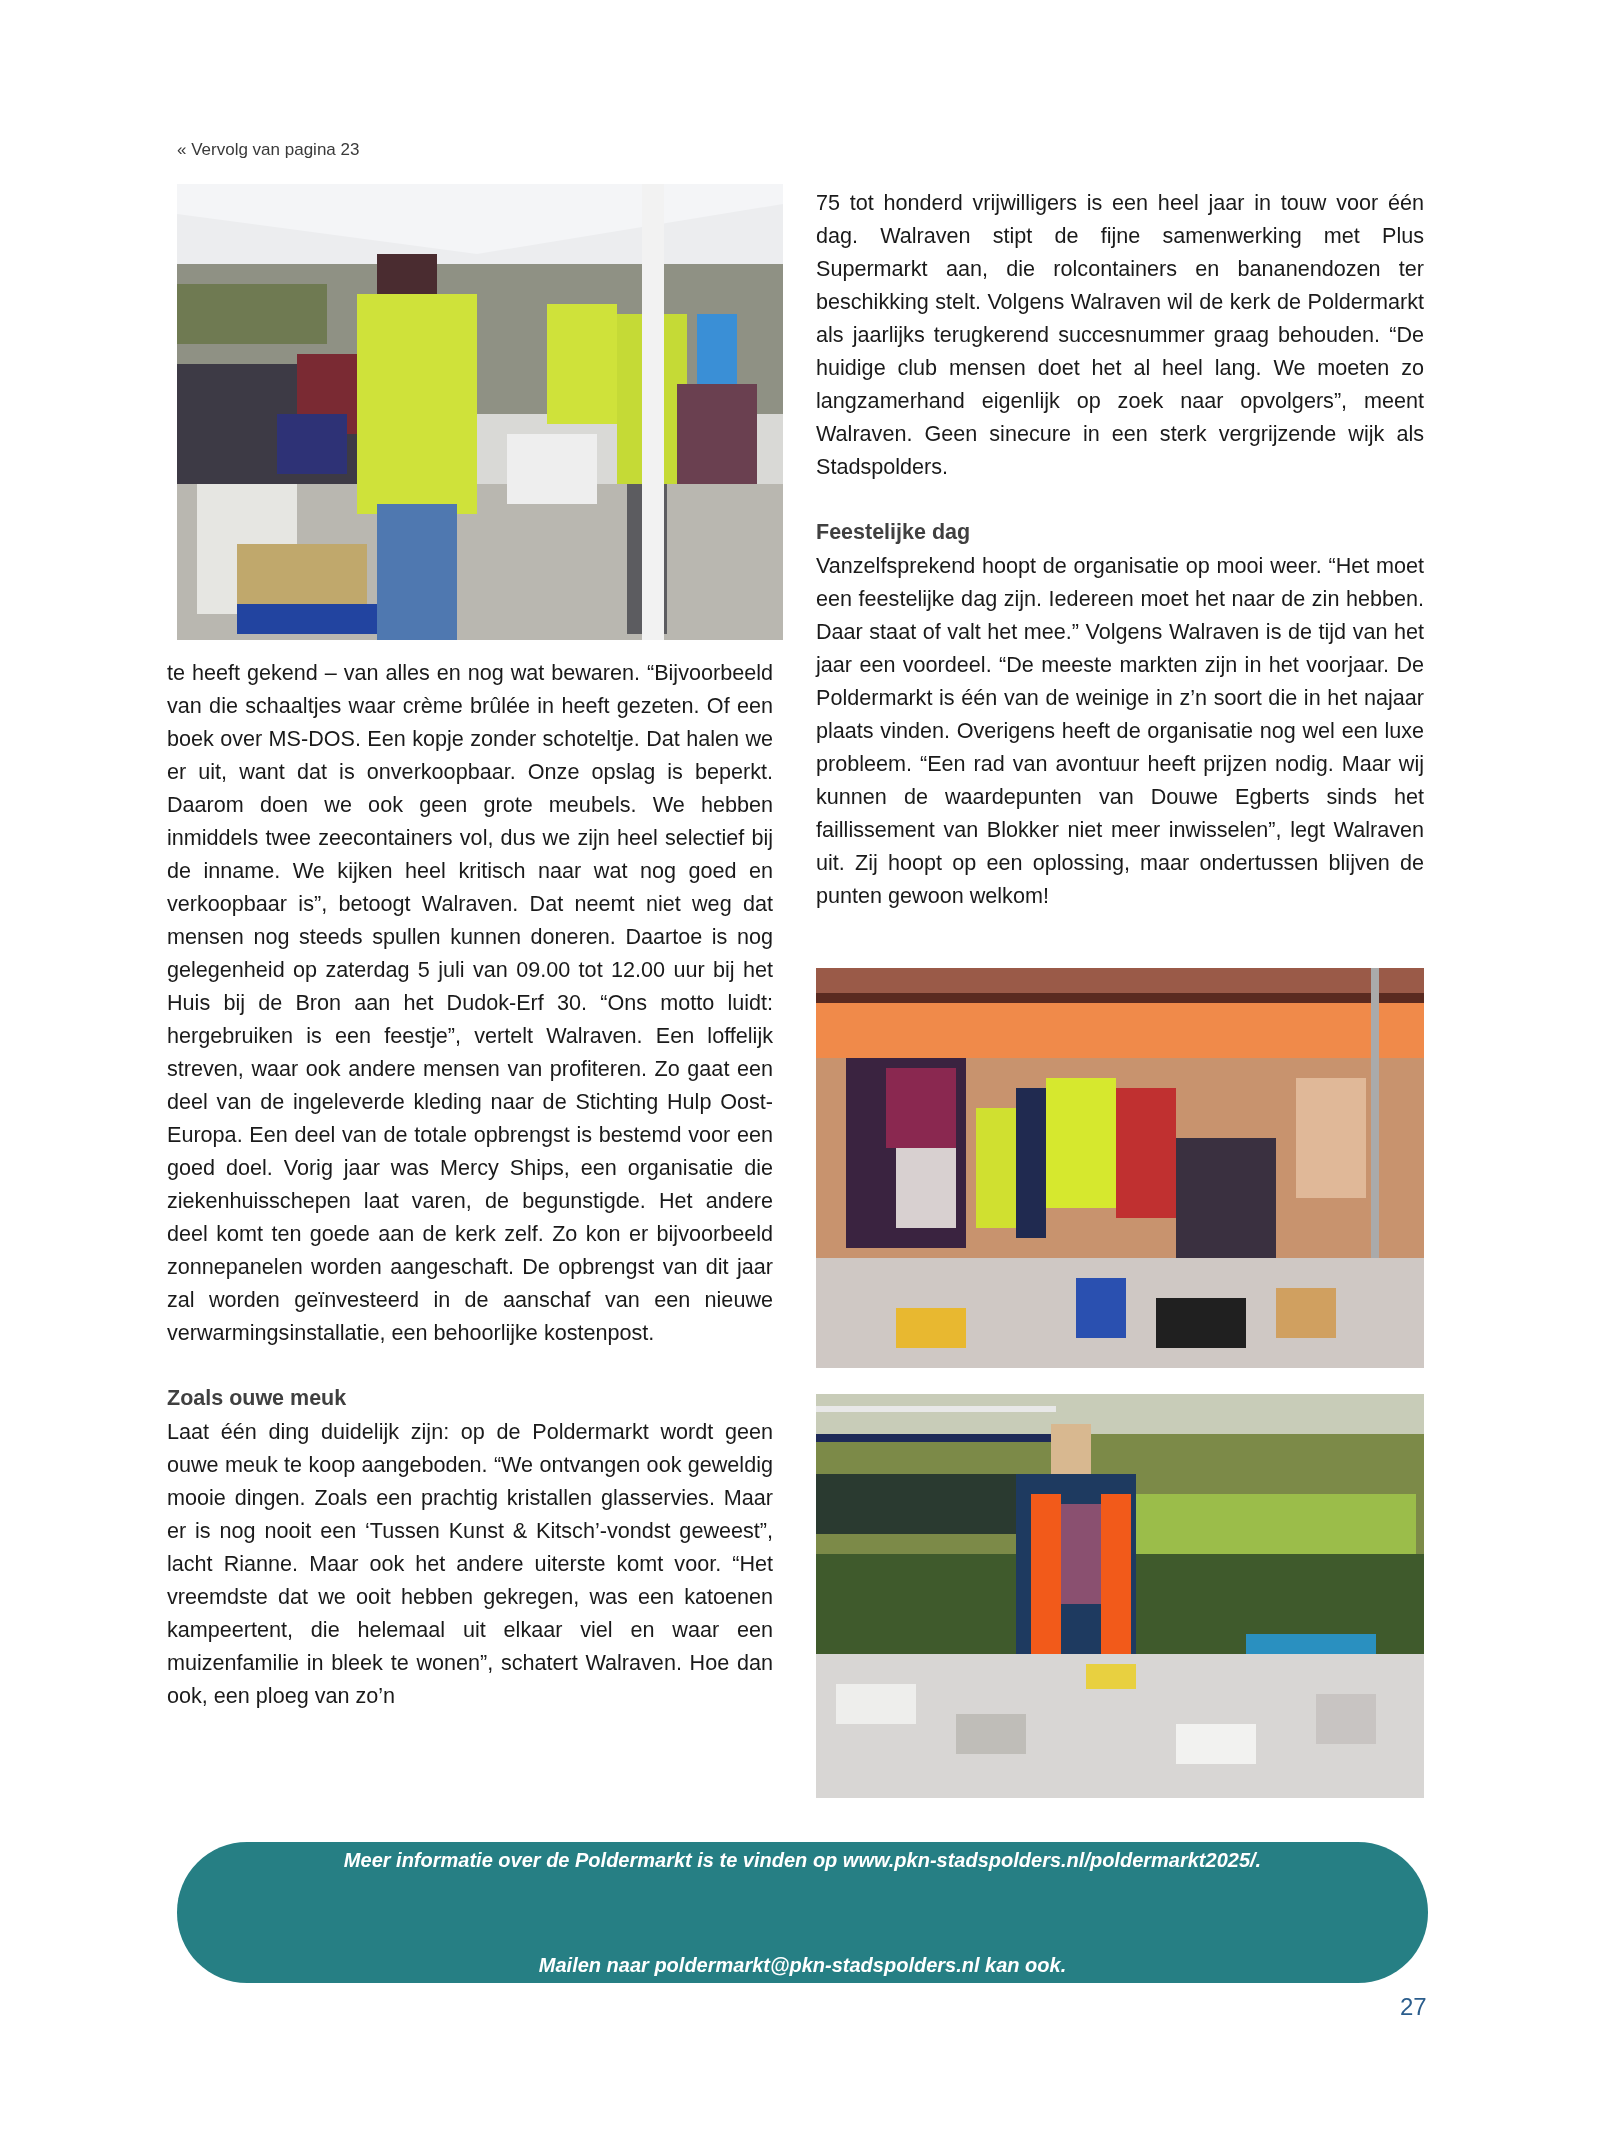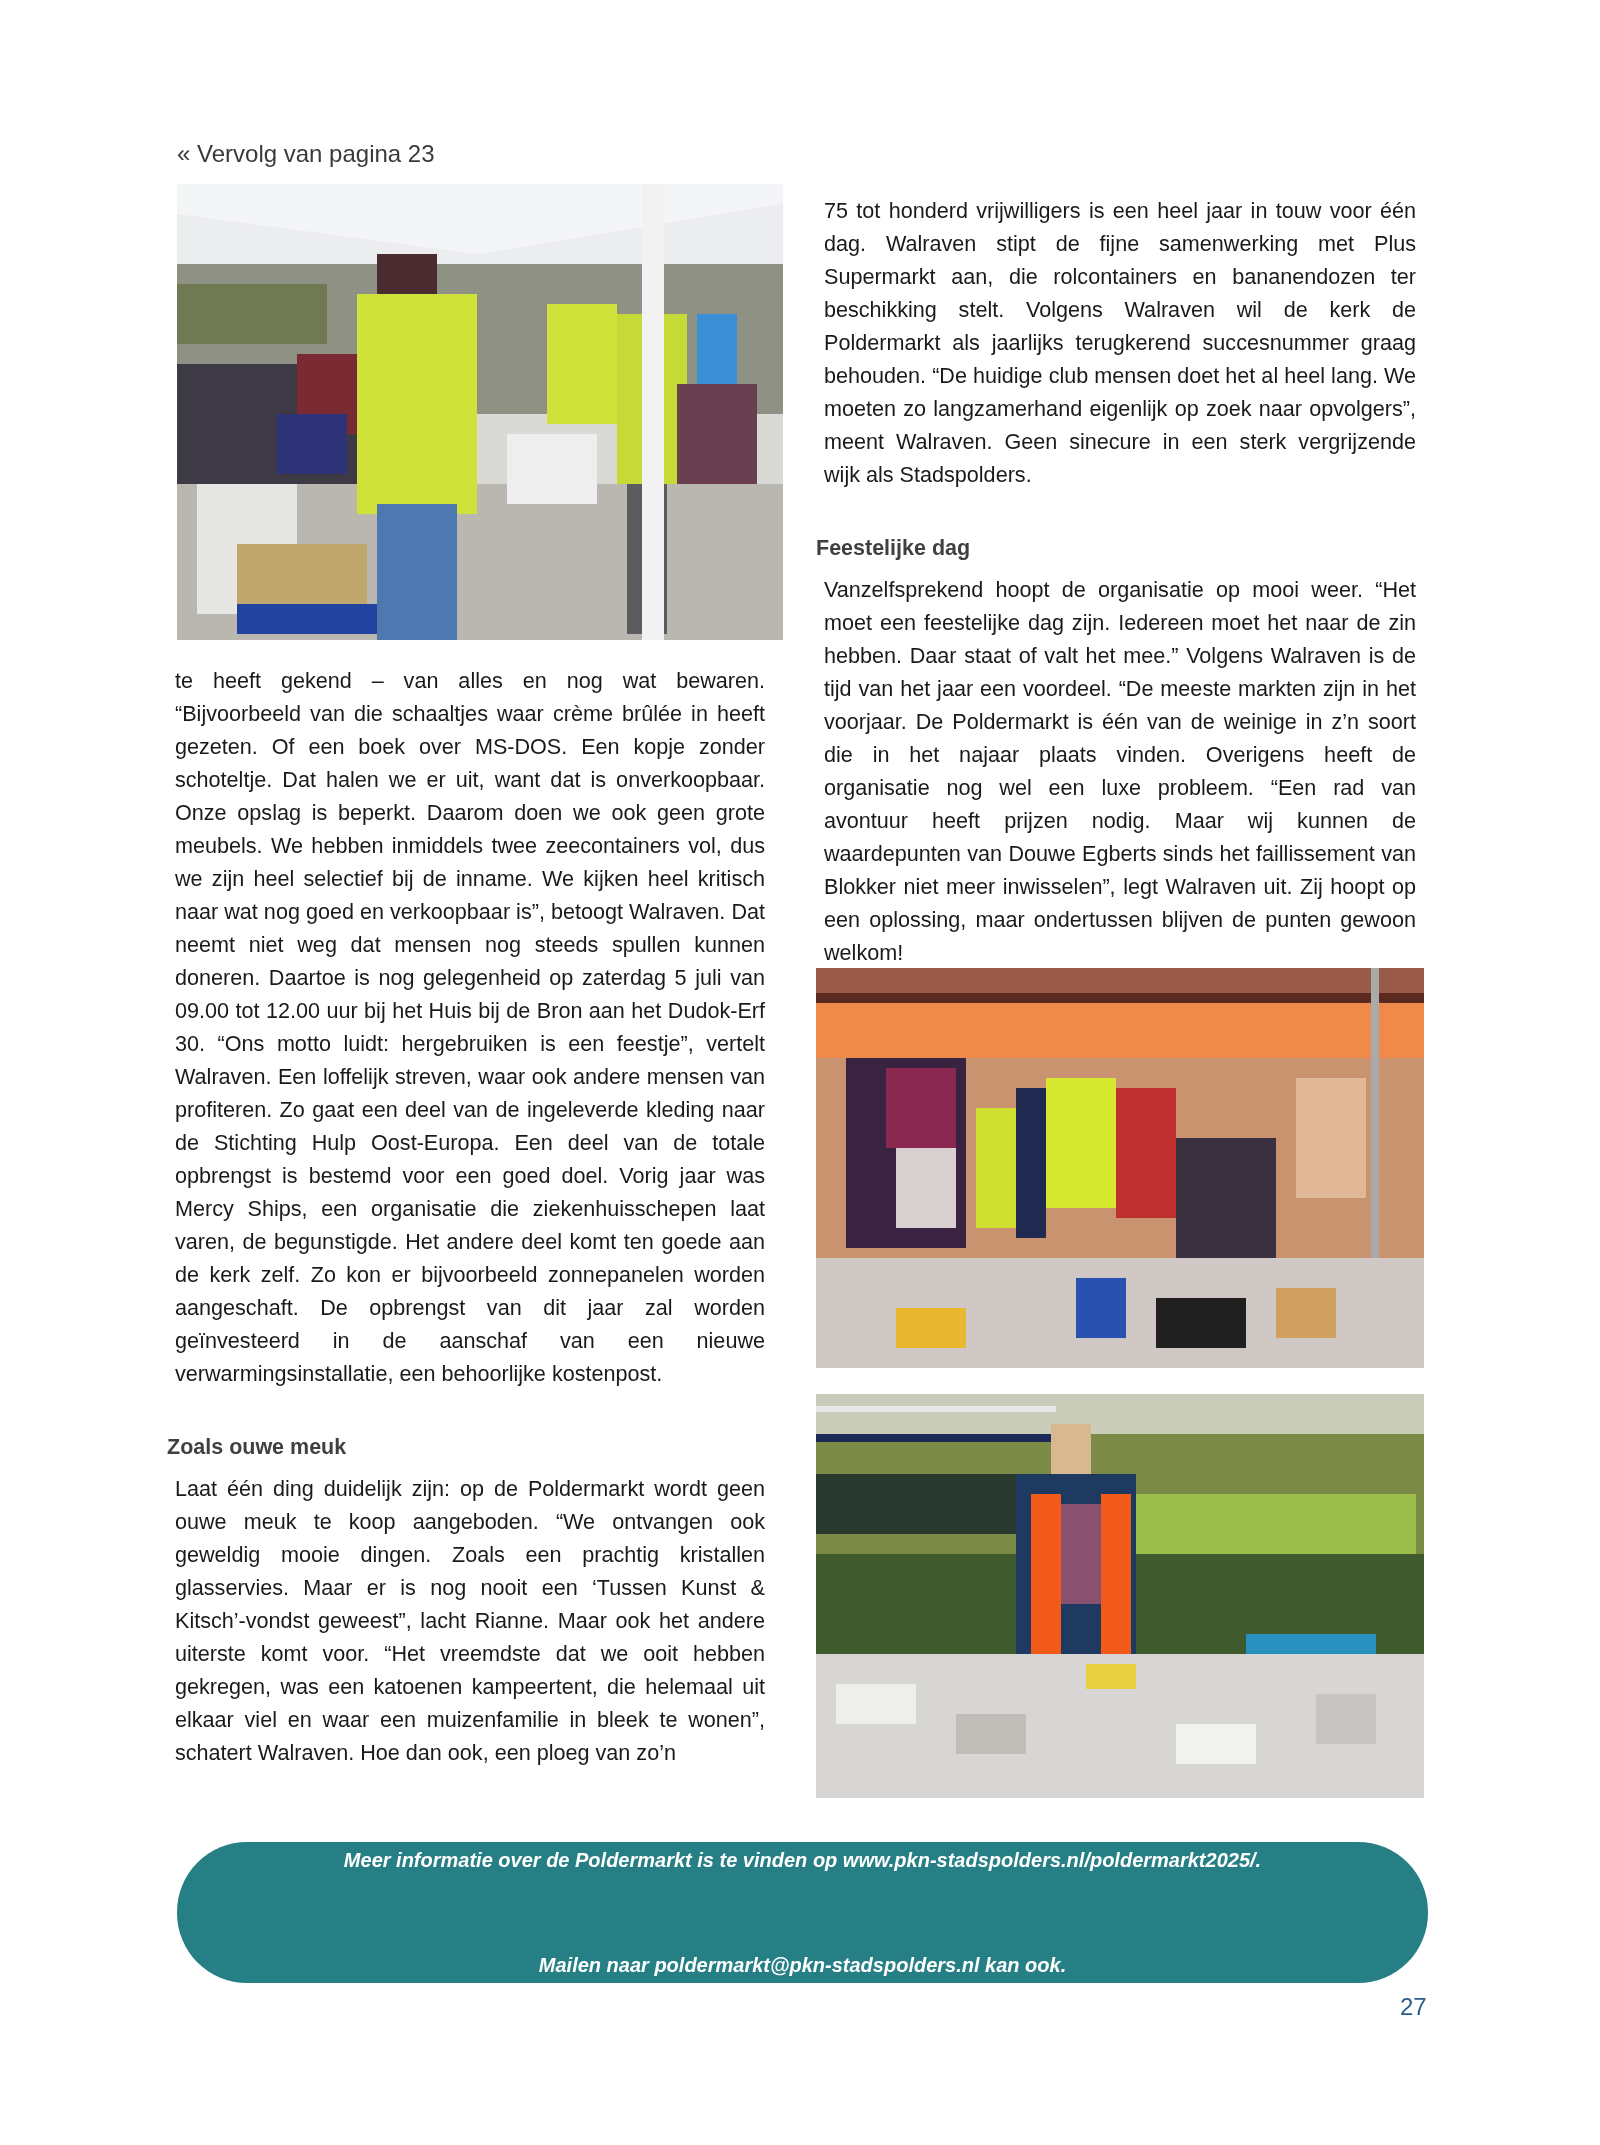--- a/index.html
+++ b/index.html
@@ -1,20 +1,20 @@
 <!DOCTYPE html>
 <html><head>
 <meta charset="utf-8">
 <style>
   html, body { margin:0; padding:0; background:#ffffff; }
   body { width:1600px; height:2145px; position:relative; overflow:hidden;
          font-family:"Liberation Sans", "DejaVu Sans", sans-serif; color:#1a1a1a; }
-  .continued { position:absolute; left:177px; top:140px; font-size:24px; color:#3a3a3a;text-align:center; }
+  .continued { position:absolute; left:177px; top:140px; font-size:17px; color:#3a3a3a;text-align:center; }
   .col { position:absolute; font-size:21.6px; line-height:33px; text-align:justify; }
-  .col p { margin:8px; }
+  .col p { margin:0; }
   .col-left-top { left:167px; top:656px; width:606px; }
   .col-right-top { left:816px; top:186px; width:608px; }
   .heading { color:#404040; font-weight:bold; font-size:21.5px; line-height:33px; margin:0; }
   .gap { height:33px; }
   .photo { position:absolute; overflow:hidden; }
   .photo svg { display:block; width:100%; height:100%; }
   .photo-1 { left:177px; top:184px; width:606px; height:456px; }
   .photo-2 { left:816px; top:968px; width:608px; height:400px; }
   .photo-3 { left:816px; top:1394px; width:608px; height:404px; }
   .info-box { position:absolute; left:177px; top:1842px; width:1251px; height:141px;

